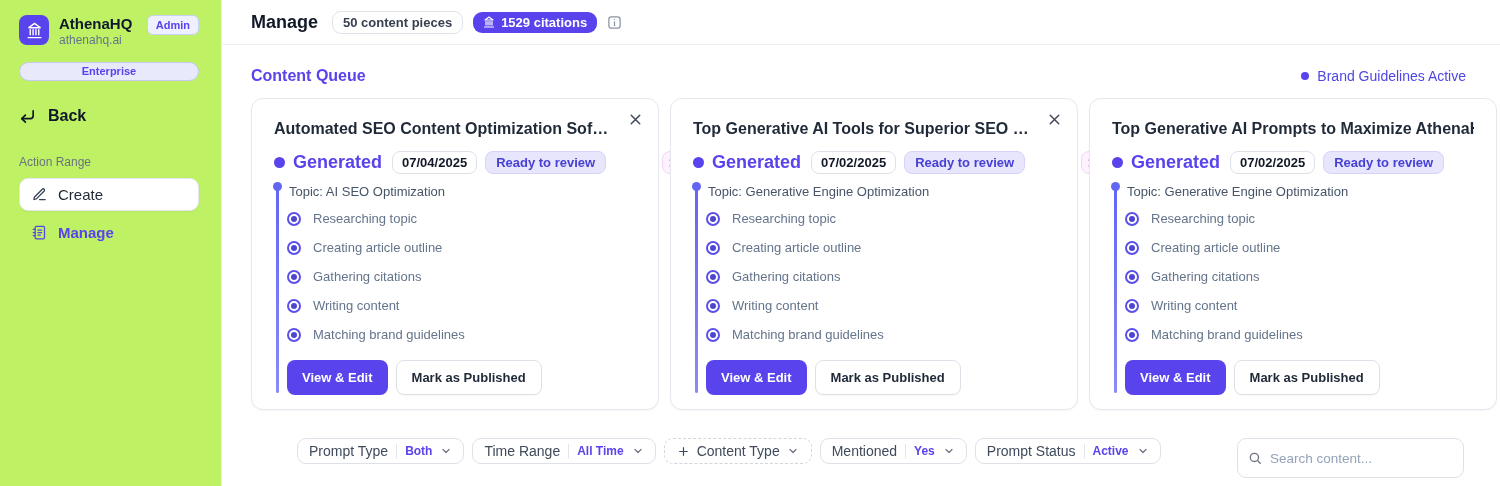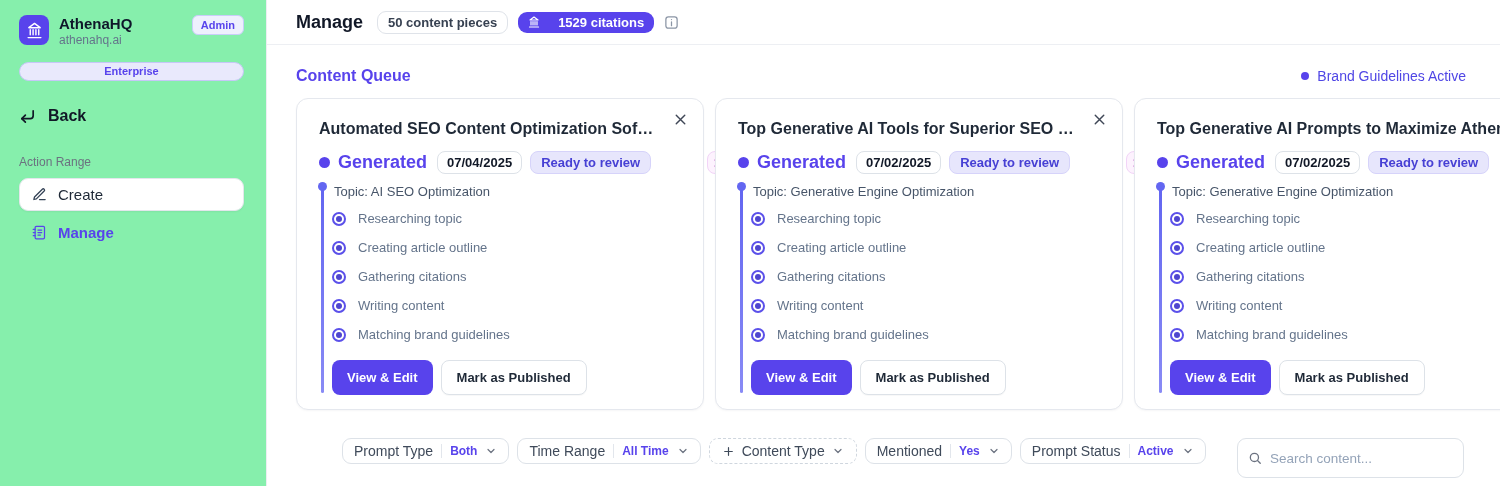--- a/index.html
+++ b/index.html
@@ -1,38 +1,38 @@
 <!DOCTYPE html>
 <html><head>
 <meta charset="utf-8">
 <style>
   * { margin:0; padding:0; box-sizing:border-box; }
   body { font-family:"Liberation Sans", sans-serif; background:#fff; }
   .page { width:1500px; height:486px; overflow:hidden; display:flex; background:#fff; color:#1e293b; }
 
   
-  .sidebar { width:267px; flex:none; border-right:1px solid #eceef2; padding:15px 22px 16px 19px; background:#86efac; }
+  .sidebar { width:222px; flex:none; border-right:1px solid #eceef2; padding:15px 22px 16px 19px; background:#bef264; }
   .org-row { display:flex; align-items:flex-start; }
   .org-logo { width:30px; height:30px; border-radius:8px; background:#5843ec; display:flex; align-items:center; justify-content:center; color:#fff; flex:none; }
   .org-meta { margin-left:10px; min-width:0; }
   .org-name { font-size:15px; font-weight:700; color:#0f172a; line-height:18px; }
   .org-domain { font-size:12px; color:#64748b; line-height:15px; }
   .admin-badge { margin-left:auto; font-size:11px; font-weight:700; color:#5843ec; background:#eef0fd; border:1px solid #c9cdf9; border-radius:6px; padding:2px 8px; line-height:14px; }
   .plan-pill { margin-top:14px; width:100%; text-align:center; background:#e9e9fc; border:1px solid #c6c7f7; border-radius:999px; color:#5843ec; font-size:11px; font-weight:700; padding:2px 0; line-height:13px; }
   .back-row { margin-top:26px; display:flex; align-items:center; gap:12px; color:#111827; font-size:16px; font-weight:700; cursor:pointer; }
   .section-label { margin-top:30px; font-size:12px; color:#6b7280; }
   .nav-create { margin-top:9px; height:33px; border:1px solid #e3e7ec; border-radius:9px; box-shadow:0 1px 2px rgba(16,24,40,.05); display:flex; align-items:center; gap:11px; padding:0 12px; font-size:15px; color:#1f2937; background:#fff; cursor:pointer; }
   .nav-manage { margin-top:13px; display:flex; align-items:center; gap:11px; padding:0 13px; color:#5843ec; font-size:15px; font-weight:600; cursor:pointer; }
 
   
   .main { flex:1; min-width:0; }
   .main-header { height:45px; border-bottom:1px solid #edeff3; display:flex; align-items:center; padding-left:29px; gap:10px; }
   .page-title { font-size:18px; font-weight:700; color:#111827; margin-right:4px; }
   .pill-pieces { border:1px solid #dfe3e9; border-radius:9px; padding:2px 10px; font-size:13px; font-weight:600; color:#374151; background:#fff; line-height:17px; }
-  .pill-citations { background:#5843ec; color:#fff; border-radius:9px; padding:2px 10px; font-size:13px; font-weight:600; display:flex; align-items:center; gap:18px; line-height:17px; }
+  .pill-citations { background:#5843ec; color:#fff; border-radius:9px; padding:2px 10px; font-size:13px; font-weight:600; display:flex; align-items:center; gap:6px; line-height:17px; }
   .info-btn { color:#8b95a5; display:flex; align-items:center; cursor:pointer; }
 
   .queue-row { margin:22px 34px 0 29px; display:flex; justify-content:space-between; align-items:center; }
   .queue-heading { font-size:16px; font-weight:600; color:#5843ec; }
   .brand-status { display:flex; align-items:center; gap:8px; font-size:14px; color:#4f46e5; }
   .brand-status .dot { width:8px; height:8px; border-radius:50%; background:#5843ec; }
 
   
   .cards { margin:13px 0 0 29px; display:flex; gap:11px; }
   .card { width:408px; height:312px; flex:none; border:1px solid #e5e8ee; border-radius:12px; background:#fff; box-shadow:0 1px 2px rgba(16,24,40,.04); padding:20px 22px; position:relative; }

